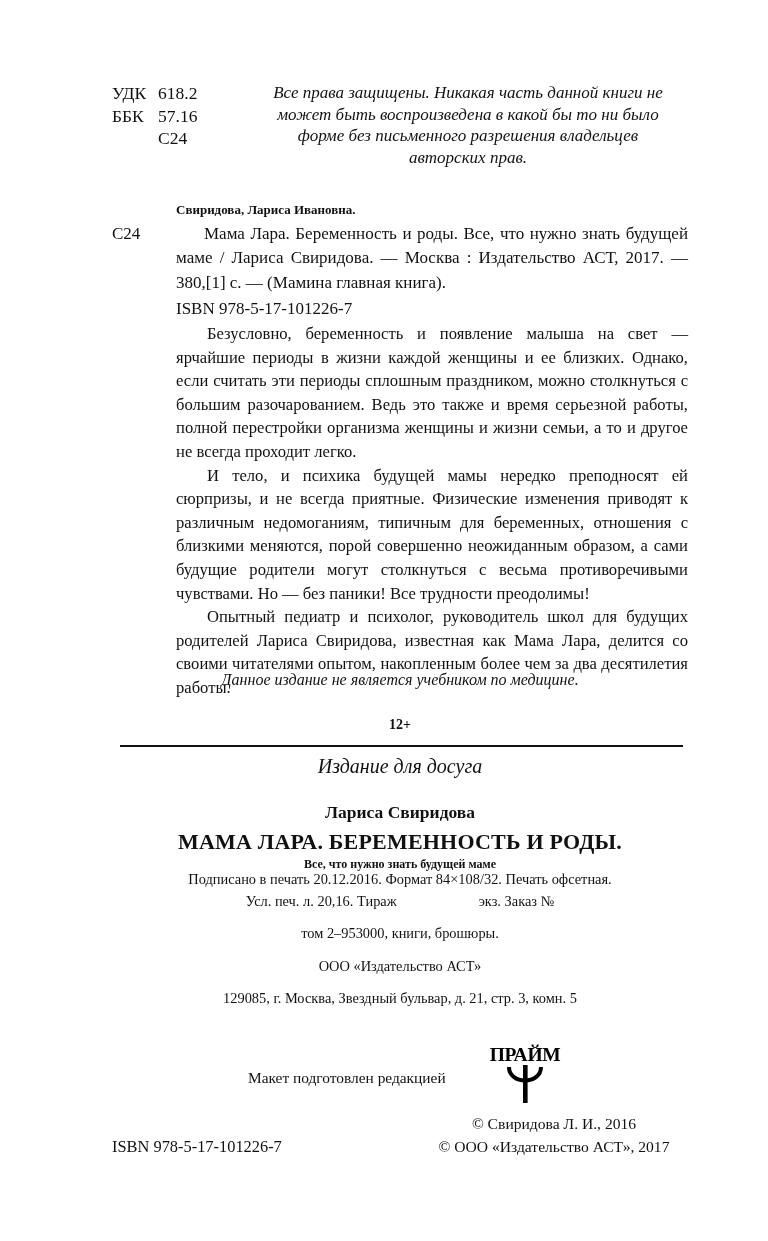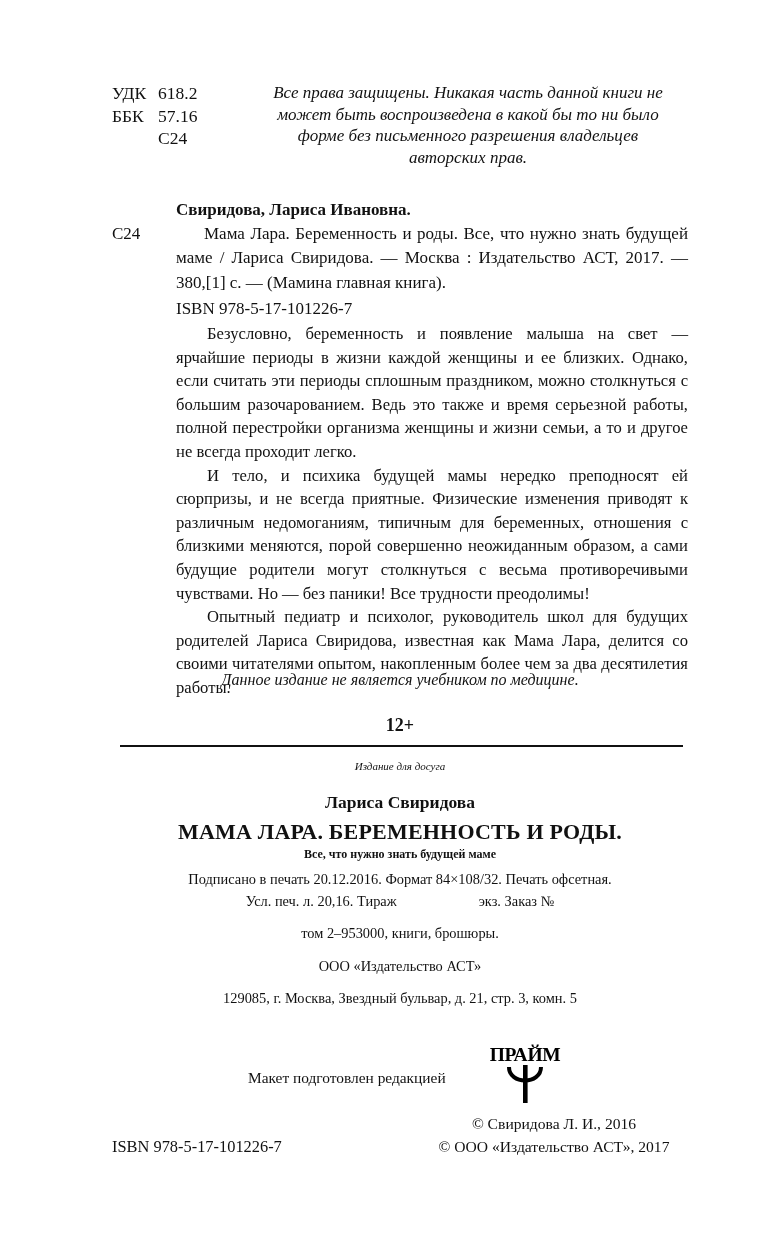--- a/index.html
+++ b/index.html
@@ -68,21 +68,21 @@
 
   
   .bib {
     position: absolute;
     left: 112px;
     top: 198px;
     width: 576px;
   }
   .bib-author {
     font-weight: bold;
-    font-size: 17px;
+    font-size: 13px;
     line-height: 24px;
     padding-left: 64px;
   }
   .bib-body {
     position: relative;
     font-size: 17px;
     line-height: 24.4px;
   }
   .bib-sigla {
     position: absolute;
@@ -134,21 +134,21 @@
   }
 
   
   .age-rating {
     position: absolute;
     left: 112px;
     top: 712px;
     width: 576px;
     text-align: center;
     font-weight: bold;
-    font-size: 18px;
+    font-size: 14px;
     line-height: 26px;
   }
 
   
   .rule {
     position: absolute;
     left: 120px;
     top: 745px;
     width: 563px;
     height: 1.6px;
@@ -158,23 +158,23 @@
   
   .colophon {
     position: absolute;
     left: 112px;
     top: 755px;
     width: 576px;
     text-align: center;
   }
   .colophon .series {
     font-style: italic;
-    font-size: 11px;
+    font-size: 20px;
     line-height: 22px;
-    margin-bottom: 14px;
+    margin-bottom: 24px;
   }
   .colophon .cl-author {
     font-weight: bold;
     font-size: 17.5px;
     line-height: 23px;
     margin-bottom: 6px;
   }
   .colophon .cl-title {
     font-weight: bold;
     font-size: 22px;

